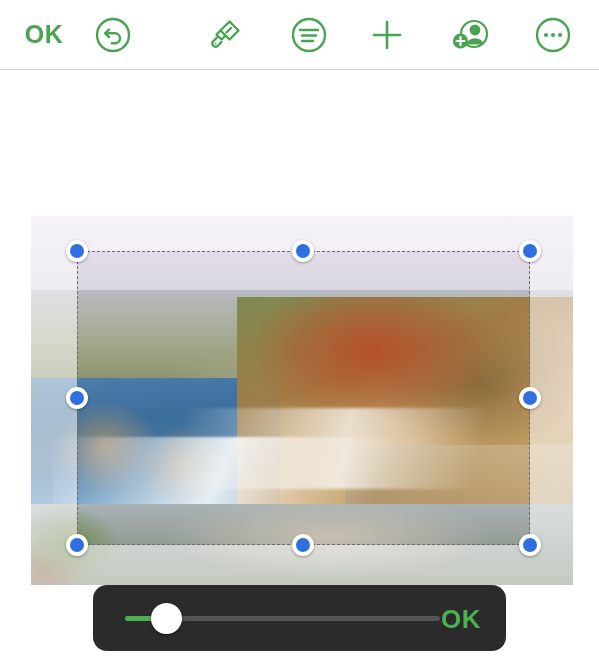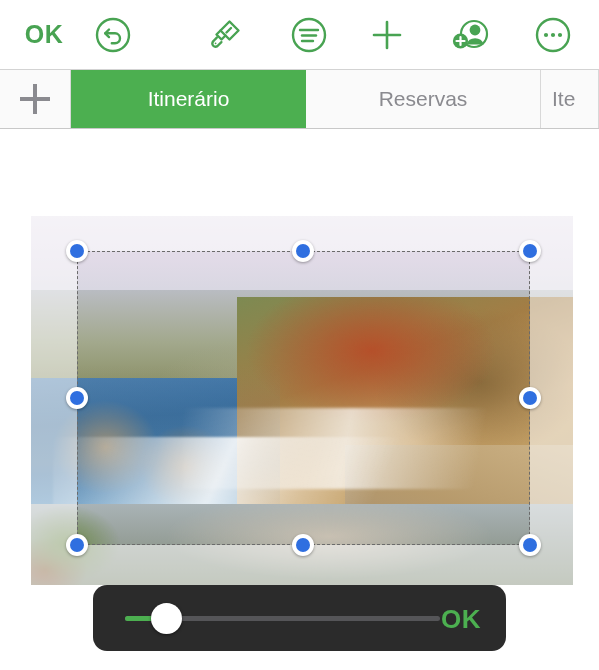--- a/index.html
+++ b/index.html
@@ -275,34 +275,20 @@
           <g fill="#48a352">
             <circle cx="12" cy="19" r="2.1"></circle>
             <circle cx="19" cy="19" r="2.1"></circle>
             <circle cx="26" cy="19" r="2.1"></circle>
           </g>
         </svg>
       </span>
     </div>
   </div>
 
-  <div class="tabbar">
-    <div class="tab tab-add">
-      <span class="plus-glyph"></span>
-    </div>
-    <div class="tab tab-active">
-      <span>Itinerário</span>
-    </div>
-    <div class="tab tab-reservas">
-      <span>Reservas</span>
-    </div>
-    <div class="tab tab-partial">
-      <span>Ite</span>
-    </div>
-  </div>
 
   <div class="canvas">
 
     <div class="photo-wrap">
 
       <div class="photo">
         <div class="sky"></div>
         <div class="far-hills"></div>
         <div class="ocean"></div>
         <div class="mid-cliff"></div>

